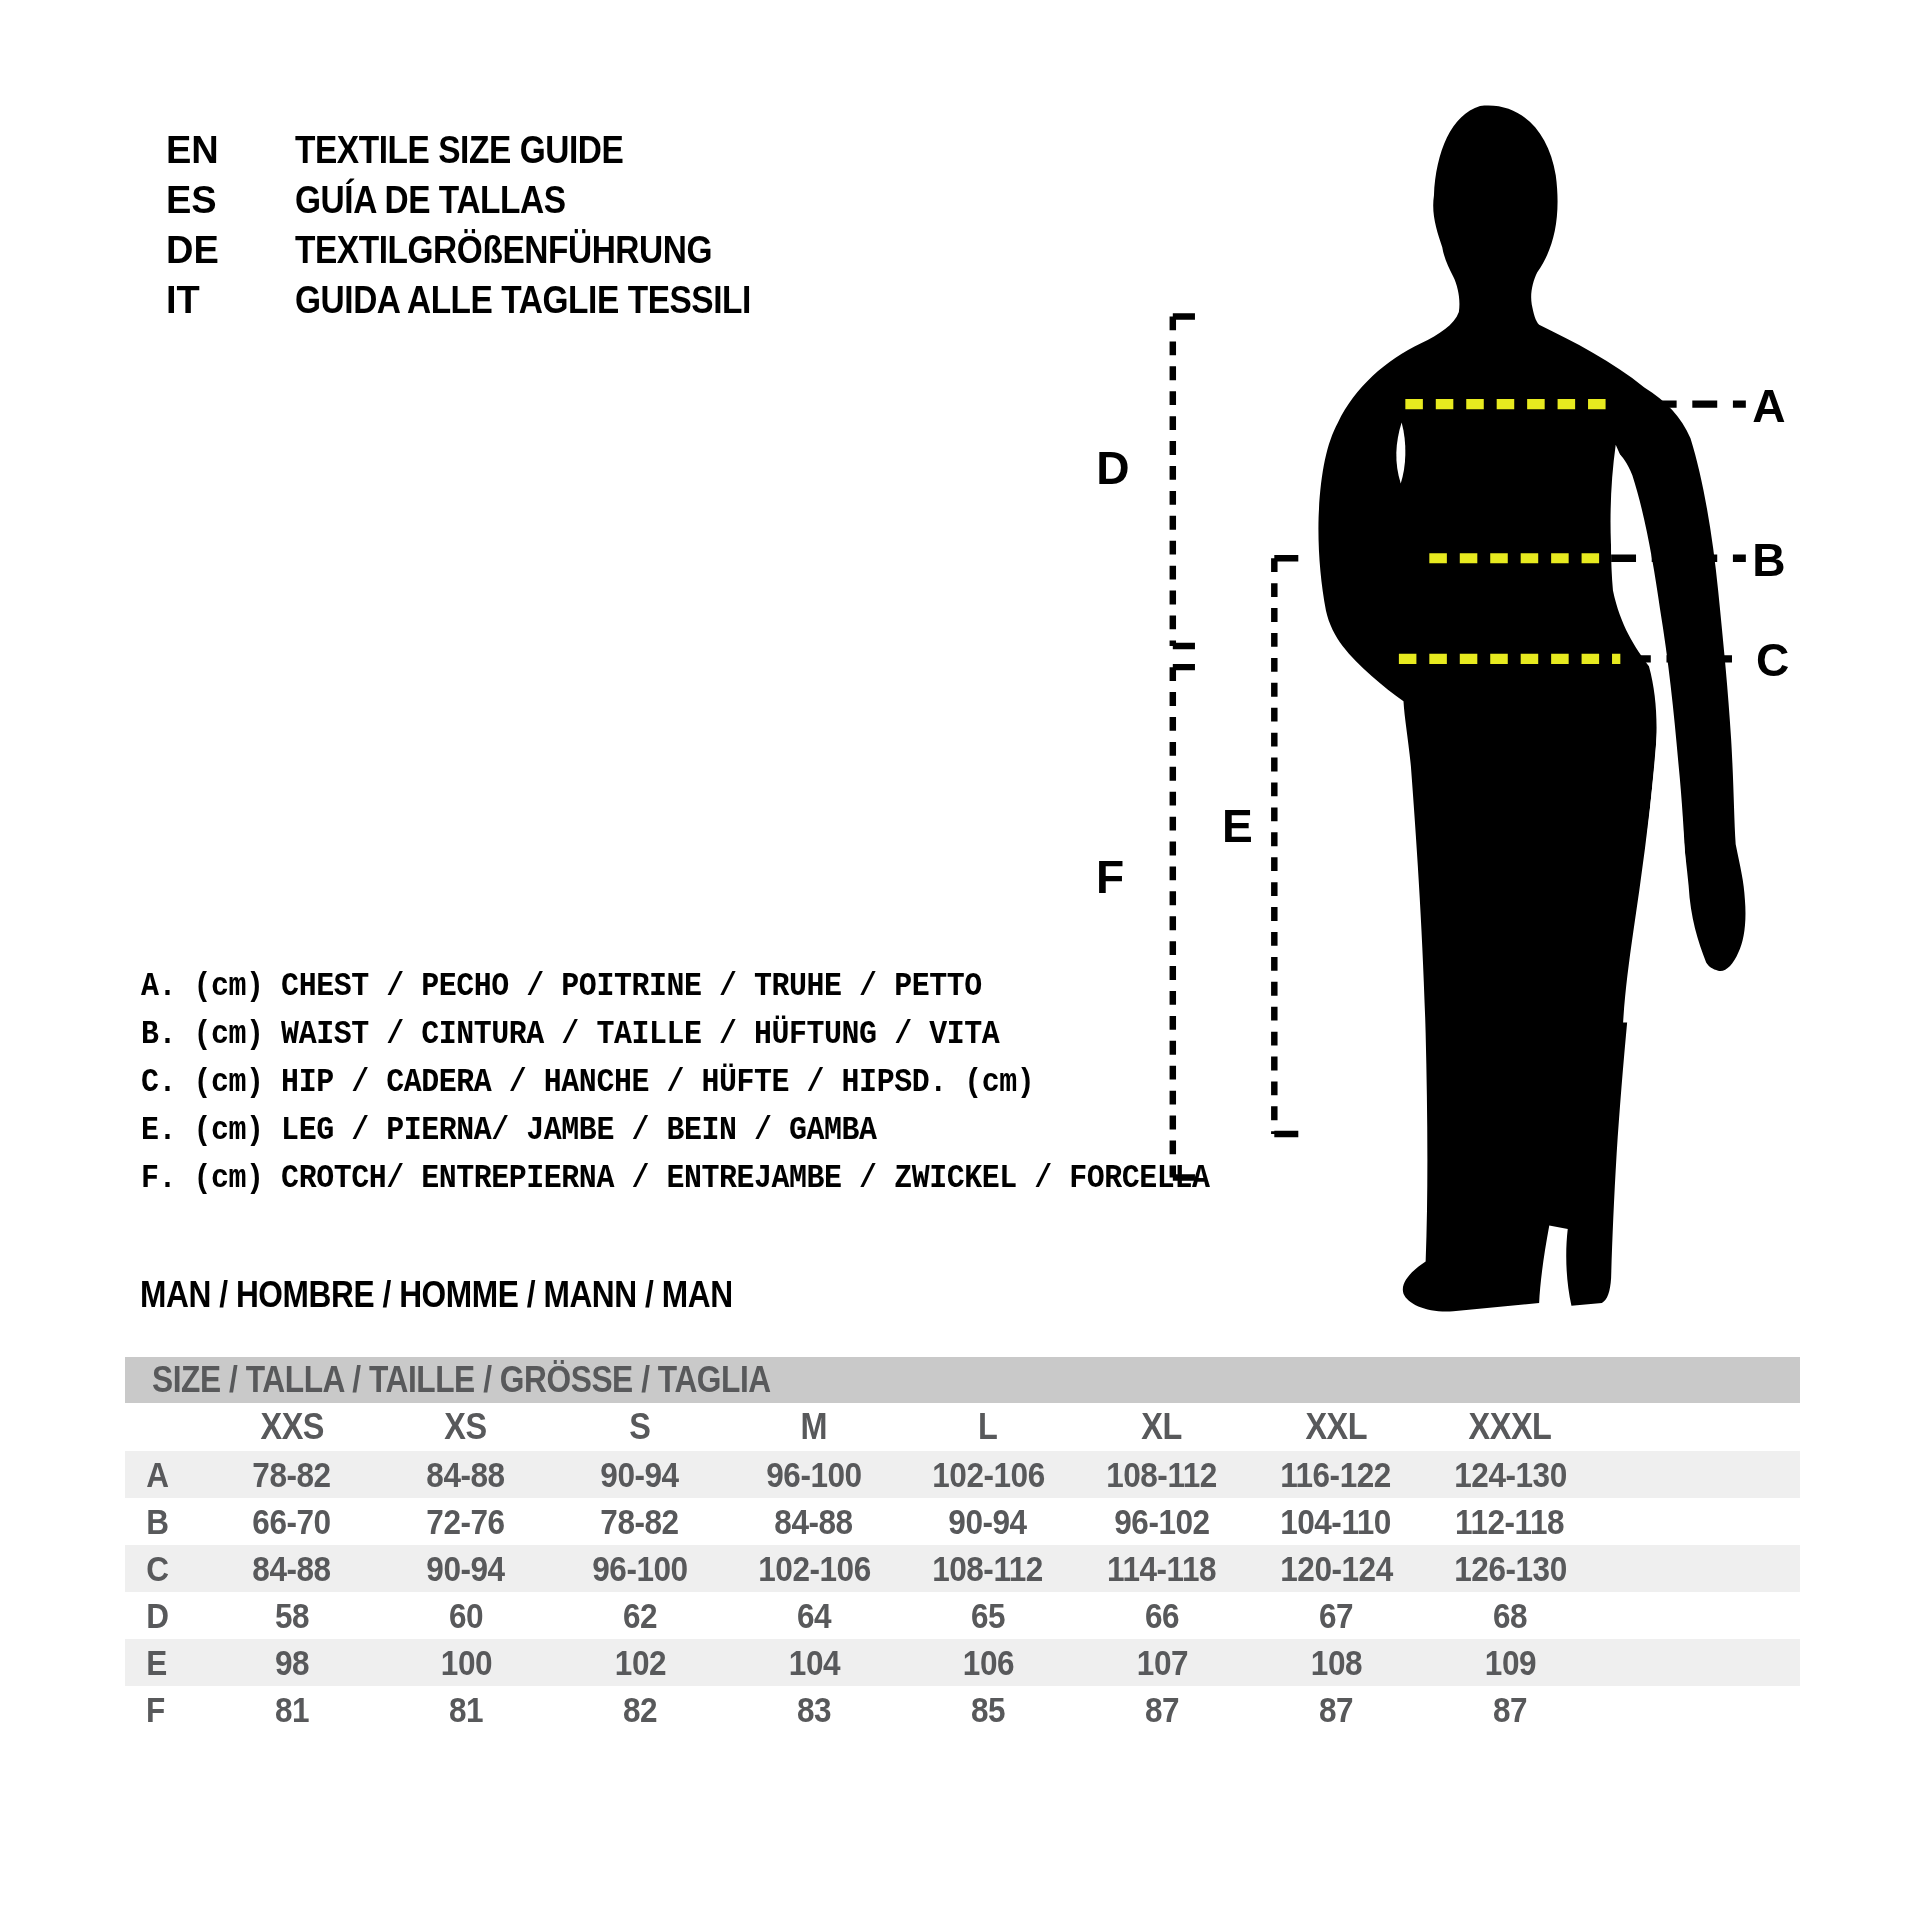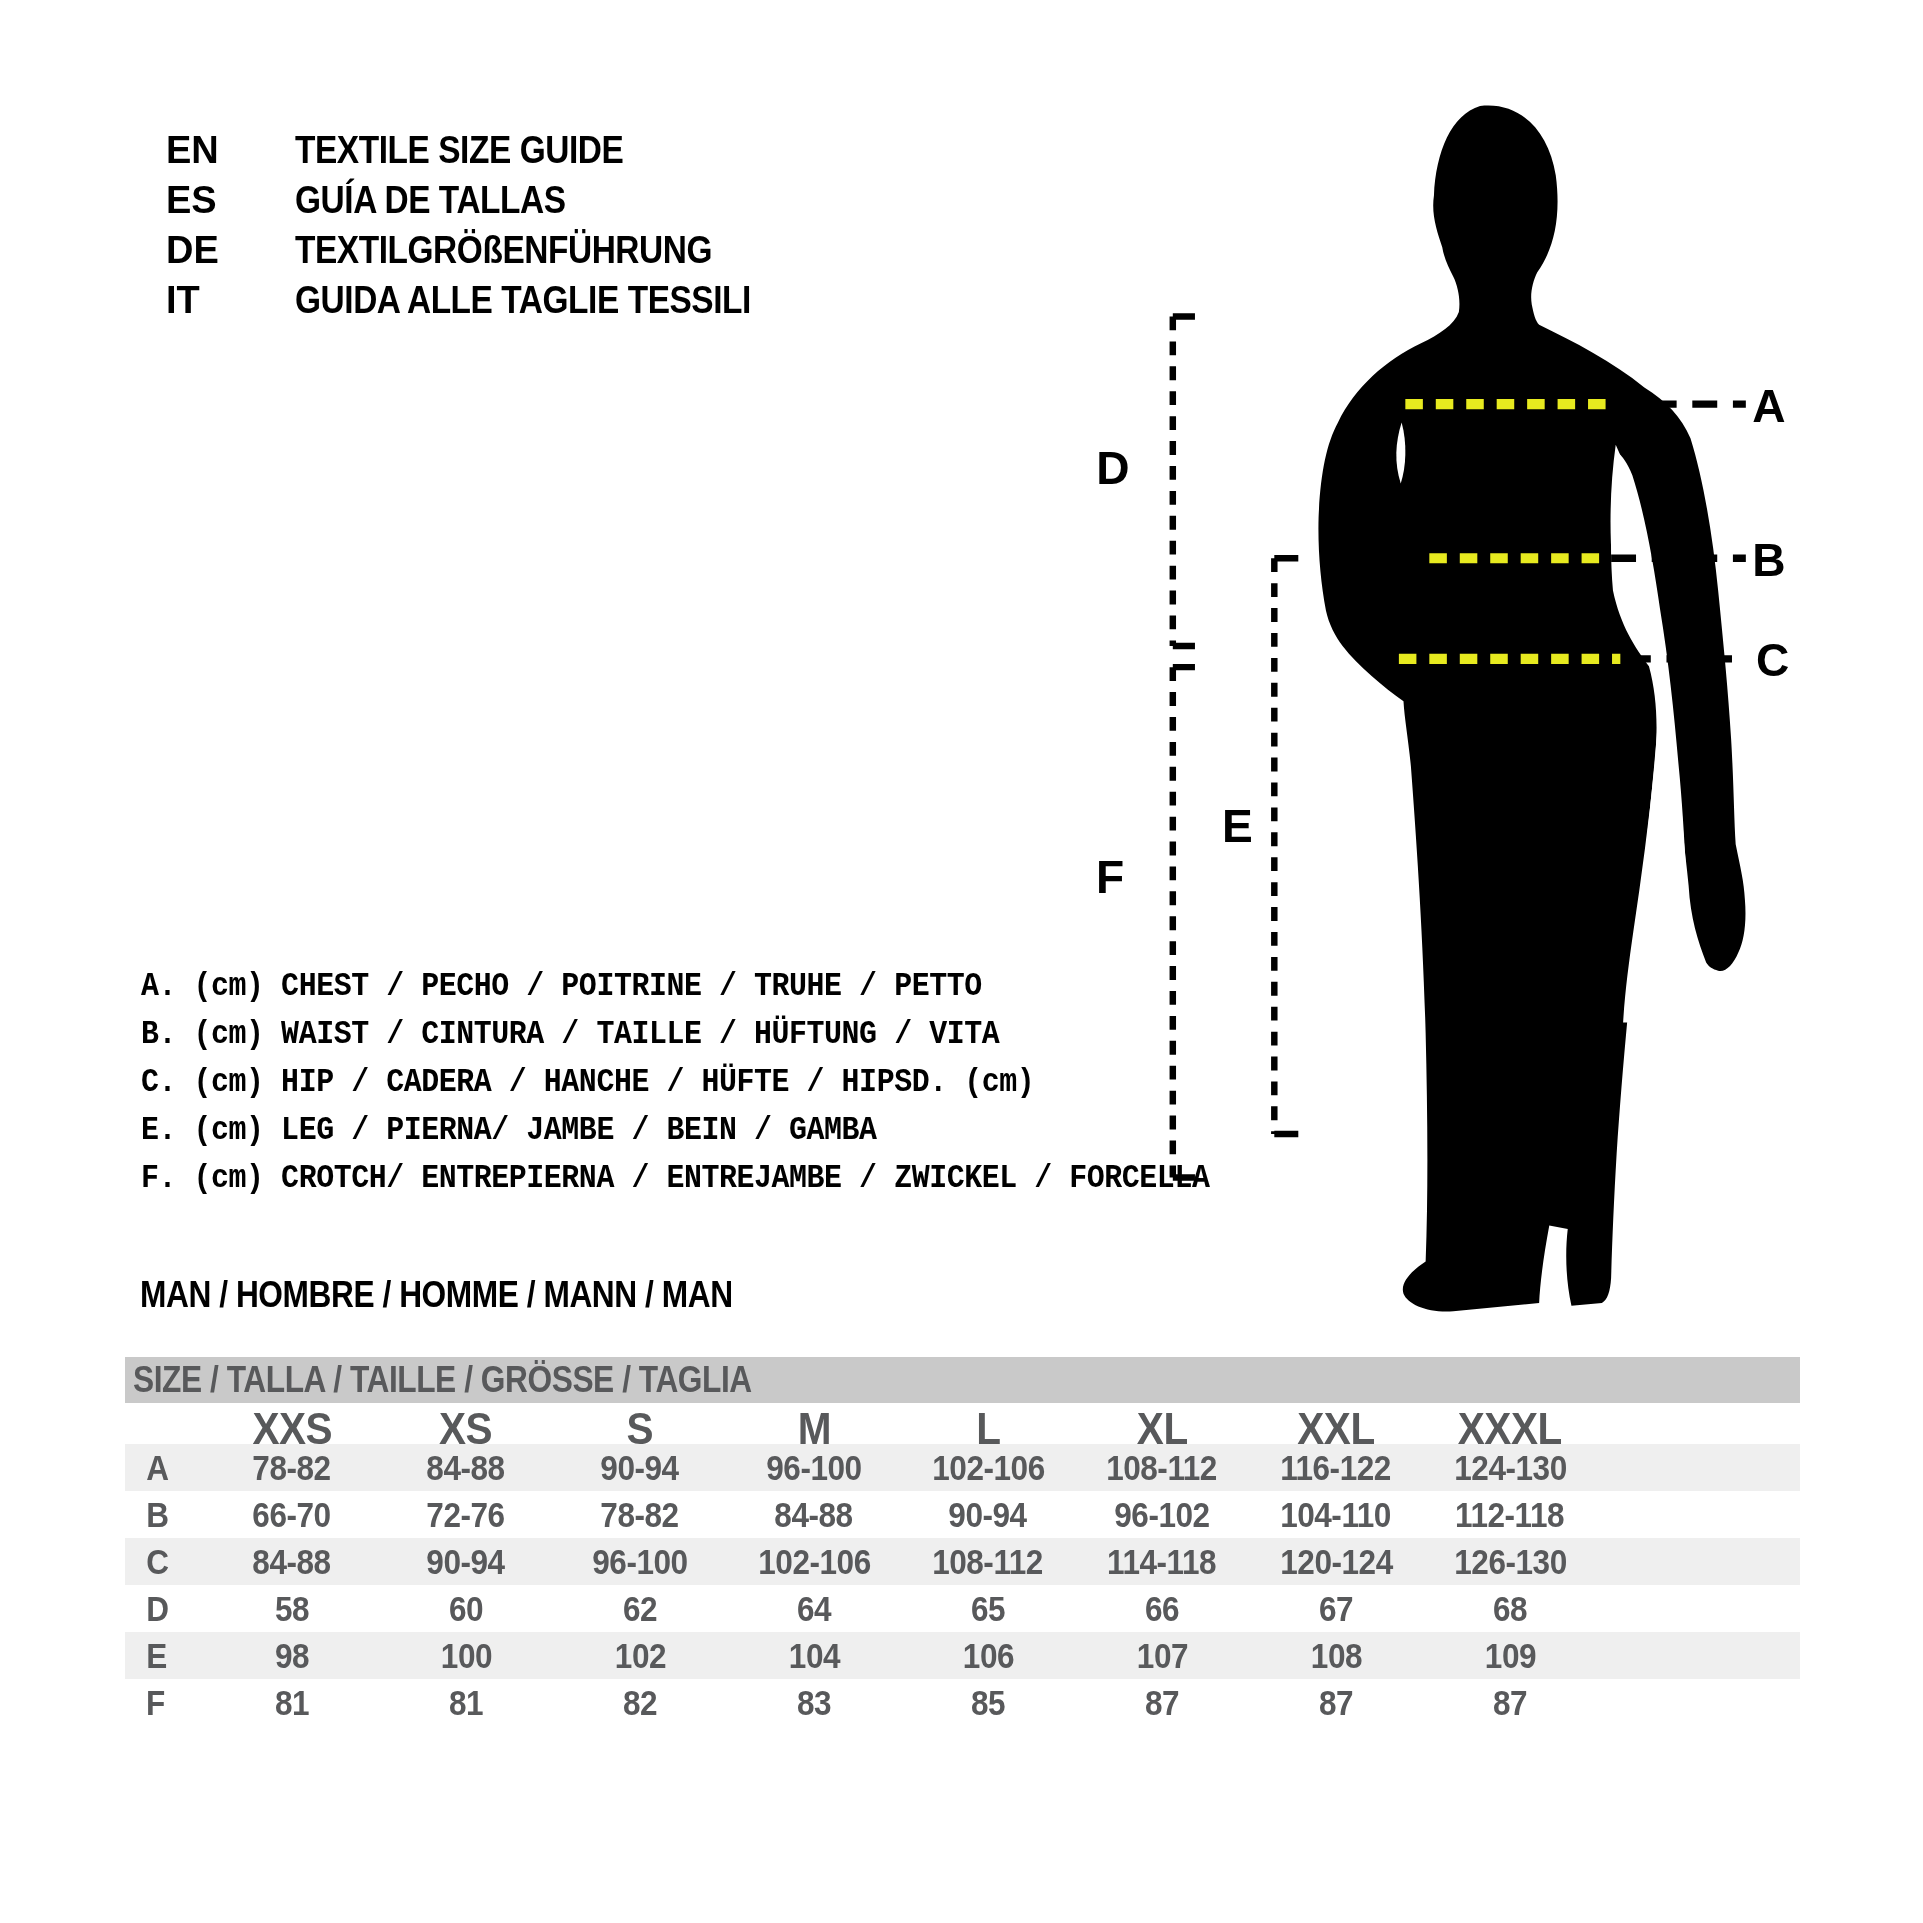--- a/index.html
+++ b/index.html
@@ -14,23 +14,23 @@
   .lang-code{width:129px;}
   
   .fig{position:absolute;left:0;top:0;width:1923px;height:1923px;}
   
   .legend{position:absolute;left:141px;top:962px;}
   .legend-line{height:48px;display:flex;align-items:center;font-size:34px;font-family:Liberation Mono, monospace;}
   
   .cat{position:absolute;left:140px;top:1271px;height:48px;display:flex;align-items:center;font-size:36px;}
   
   .sizetable{position:absolute;left:125px;top:1357px;width:1675px;color:#58595b;}
-  .tband{height:46px;display:flex;align-items:center;padding-left:8px;font-size:36px;}
+  .tband{height:46px;display:flex;align-items:center;padding-left:27px;font-size:36px;}
   .trow{display:grid;grid-template-columns:80px repeat(8,174px) 1fr;align-items:center;height:47px;font-size:35px;}
-  .trow.hdr{height:41px;font-size:45px;}
+  .trow.hdr{height:48px;font-size:36px;}
   .tcell{text-align:center;}
   .tlabel{text-align:left;padding-left:20px;}
   .cv{display:inline-block;transform:scaleX(0.9);letter-spacing:-0.5px;white-space:nowrap;}
 </style>
 </head>
 <body>
 
 <div class="page">
 
   <div class="langs">

